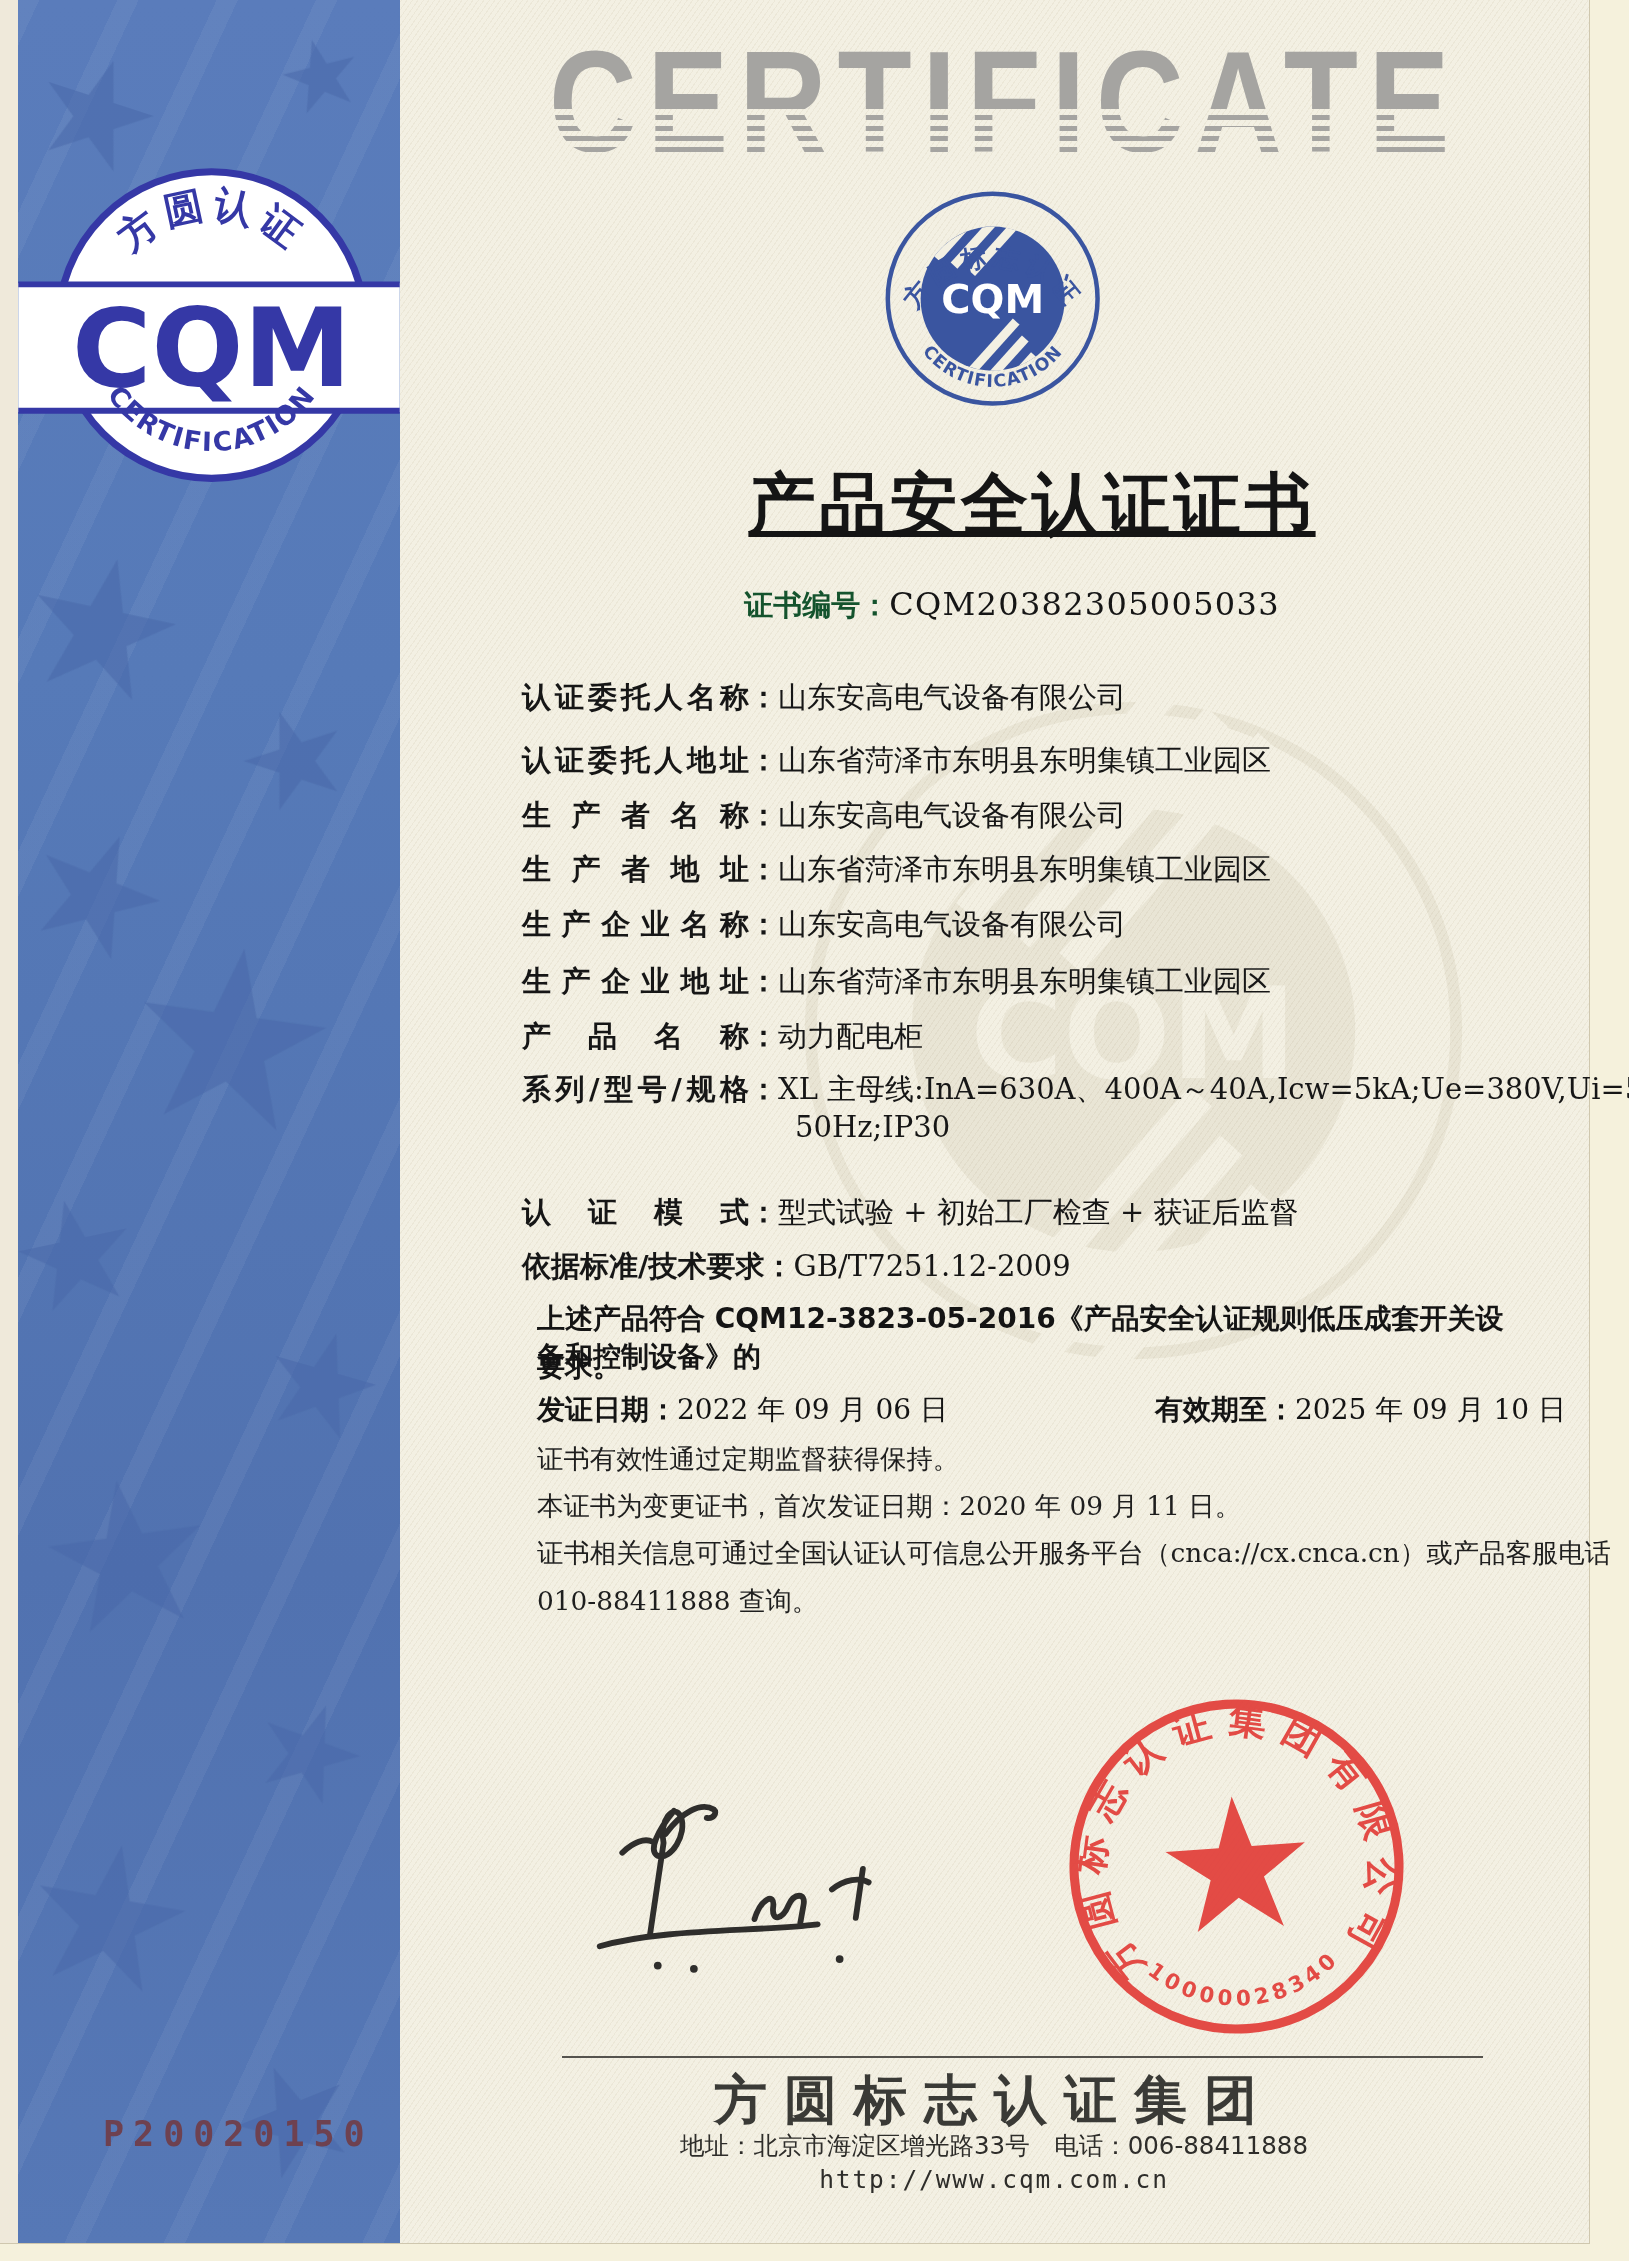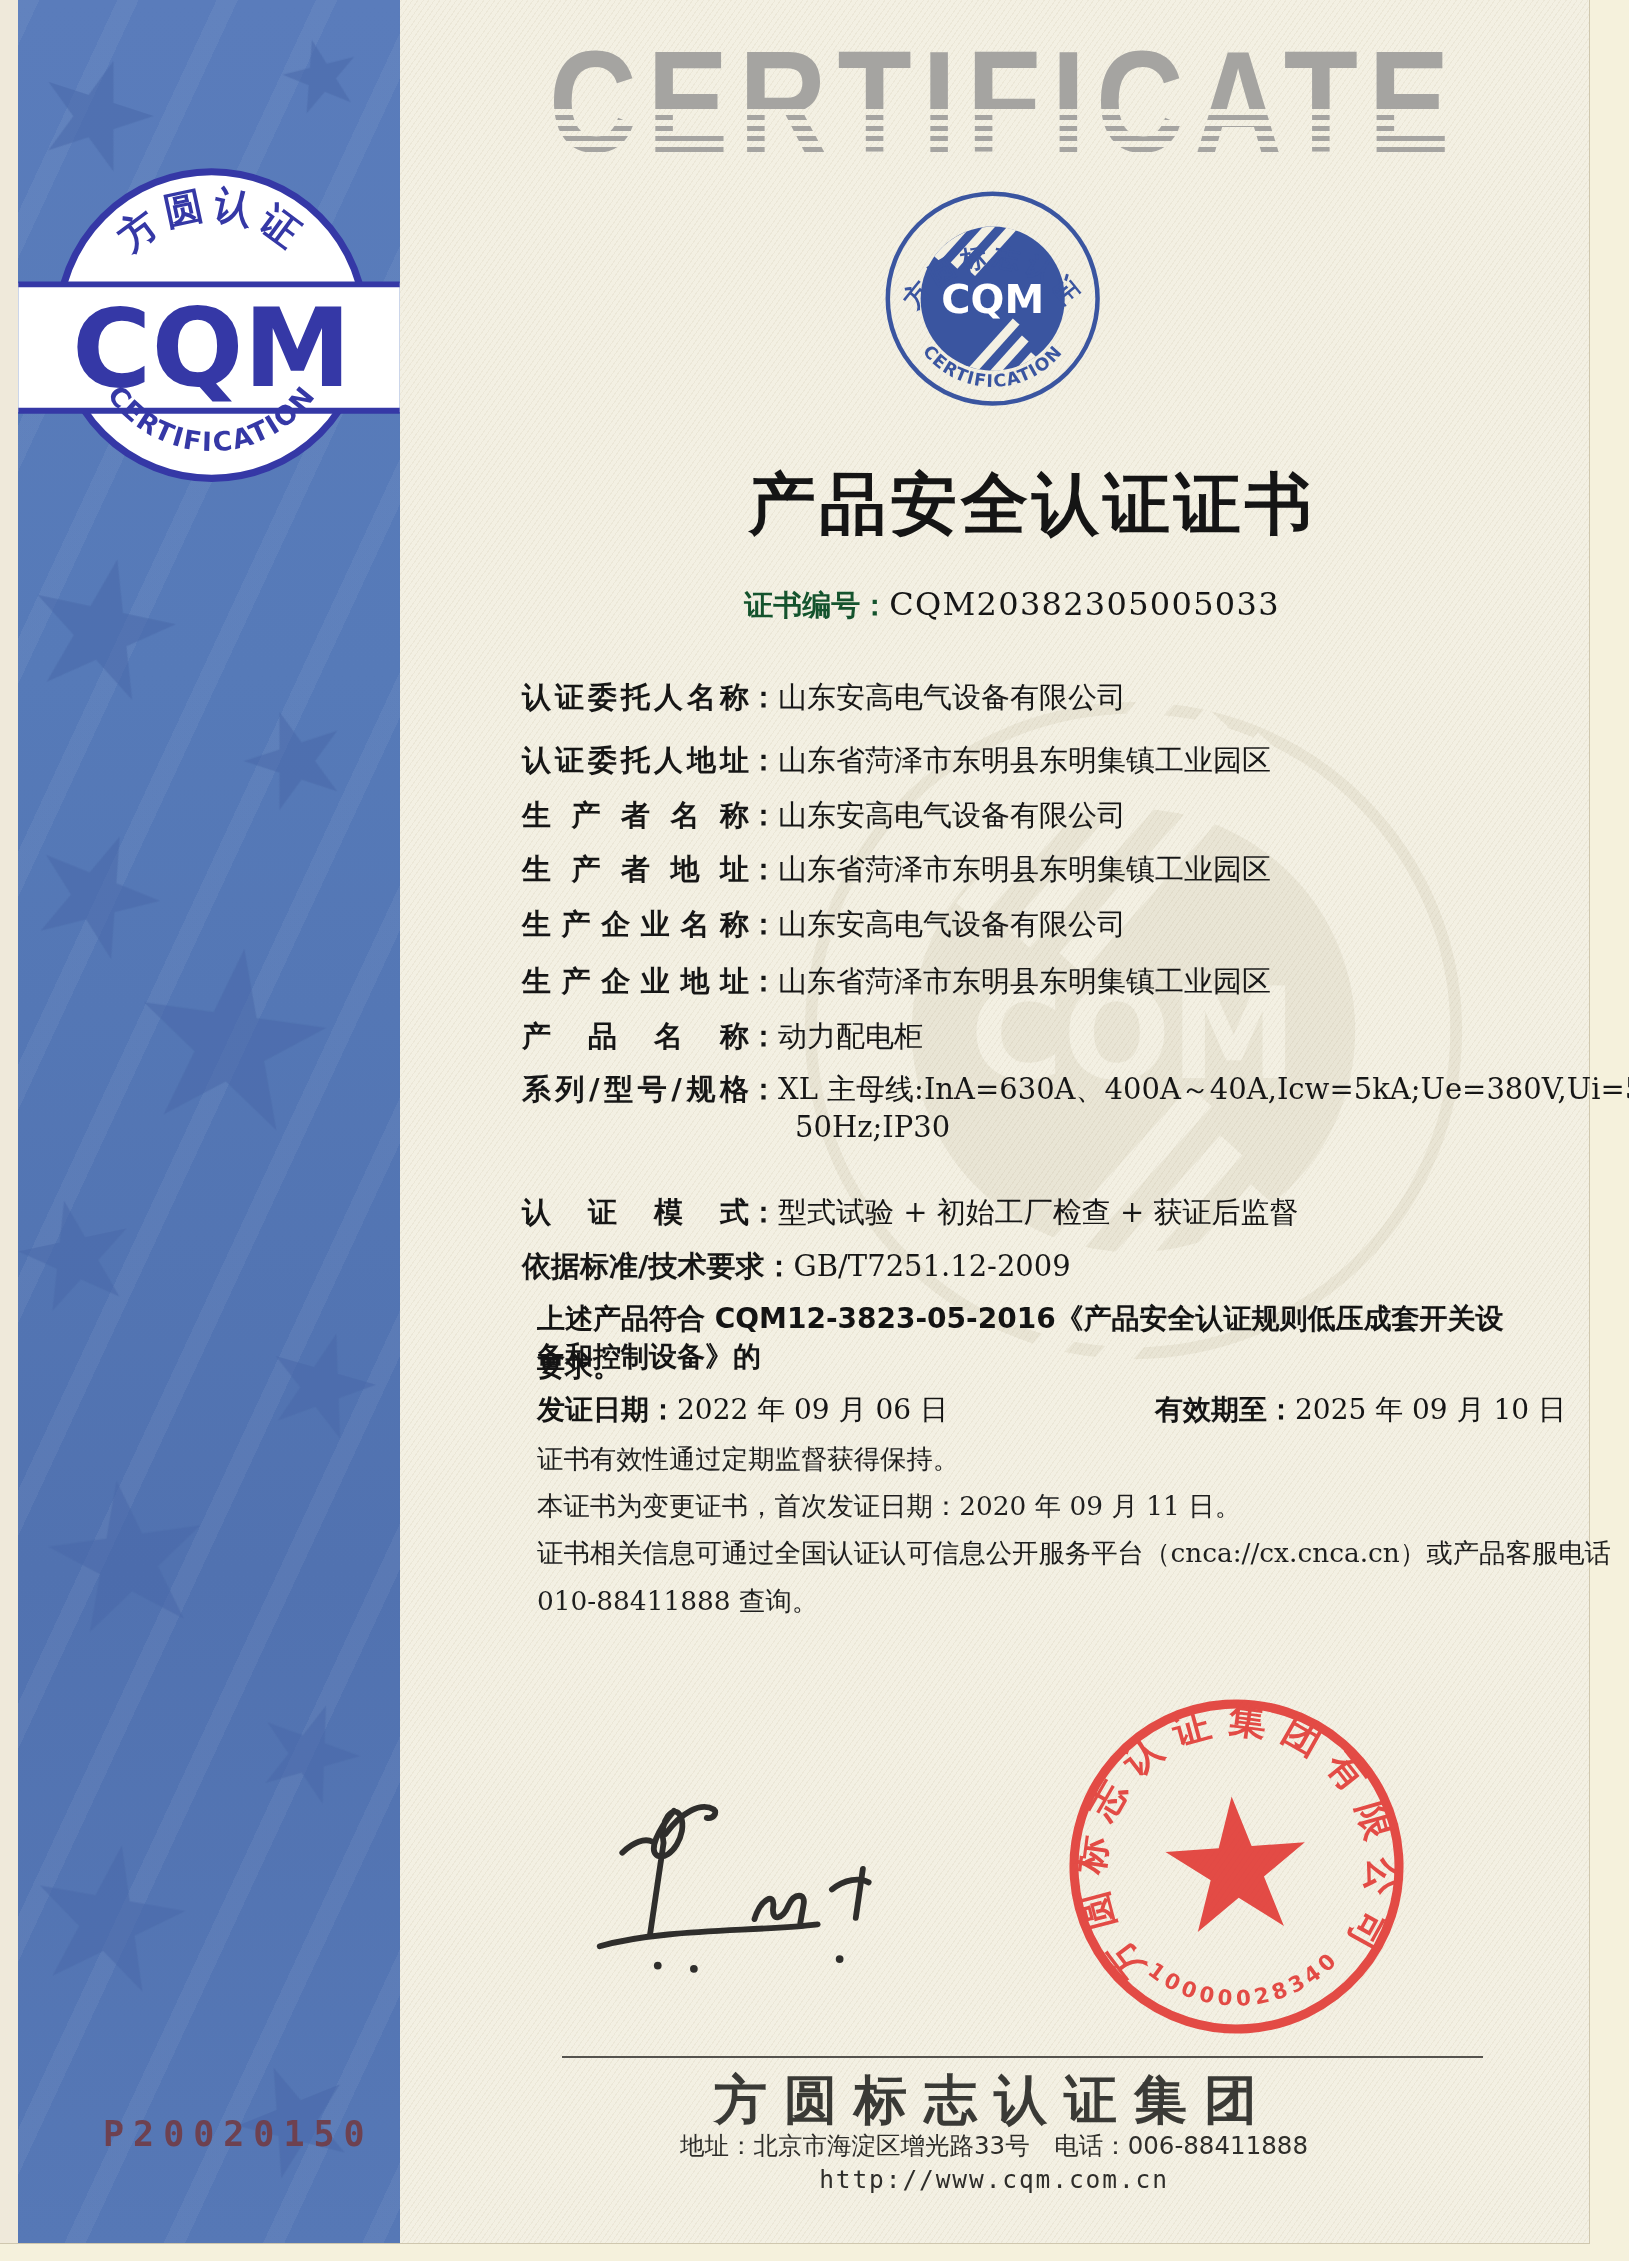--- a/index.html
+++ b/index.html
@@ -27,21 +27,21 @@
     font:700 132px "Liberation Sans","DejaVu Sans",sans-serif;
     letter-spacing:11.6px;white-space:nowrap;
     transform:scale(.92,1.10);transform-origin:left top;
     -webkit-mask-image:linear-gradient(to bottom,#000 0 52%,rgba(0,0,0,0) 52%),
        repeating-linear-gradient(to bottom,#000 0 4.5px,rgba(0,0,0,0) 4.5px 9.7px);
     mask-image:linear-gradient(to bottom,#000 0 52%,rgba(0,0,0,0) 52%),
        repeating-linear-gradient(to bottom,#000 0 4.5px,rgba(0,0,0,0) 4.5px 9.7px);}
 
   
   .title{left:574px;top:459px;width:916px;text-align:center;color:#151515;
-    font:700 67px "DejaVu Sans",sans-serif;letter-spacing:3.9px;}
+    font:700 67px "DejaVu Sans",sans-serif;letter-spacing:3.9px;text-decoration:underline;}
   .certno{left:580px;top:585px;width:864px;text-align:center;white-space:nowrap;}
   .certno .lab{font:700 29px "DejaVu Sans",sans-serif;color:#14532d;}
   .certno .num{font:400 32px "DejaVu Serif",serif;color:#161616;letter-spacing:1.3px;}
 
   
   .row{left:522px;white-space:nowrap;color:#161616;}
   .lbl{display:inline-block;width:227px;font:700 29px "DejaVu Sans",sans-serif;
        text-align:justify;text-align-last:justify;white-space:nowrap;vertical-align:baseline;}
   .lbl.wide{width:auto;text-align-last:auto;}
   .colon{font:700 29px "DejaVu Sans",sans-serif;}

